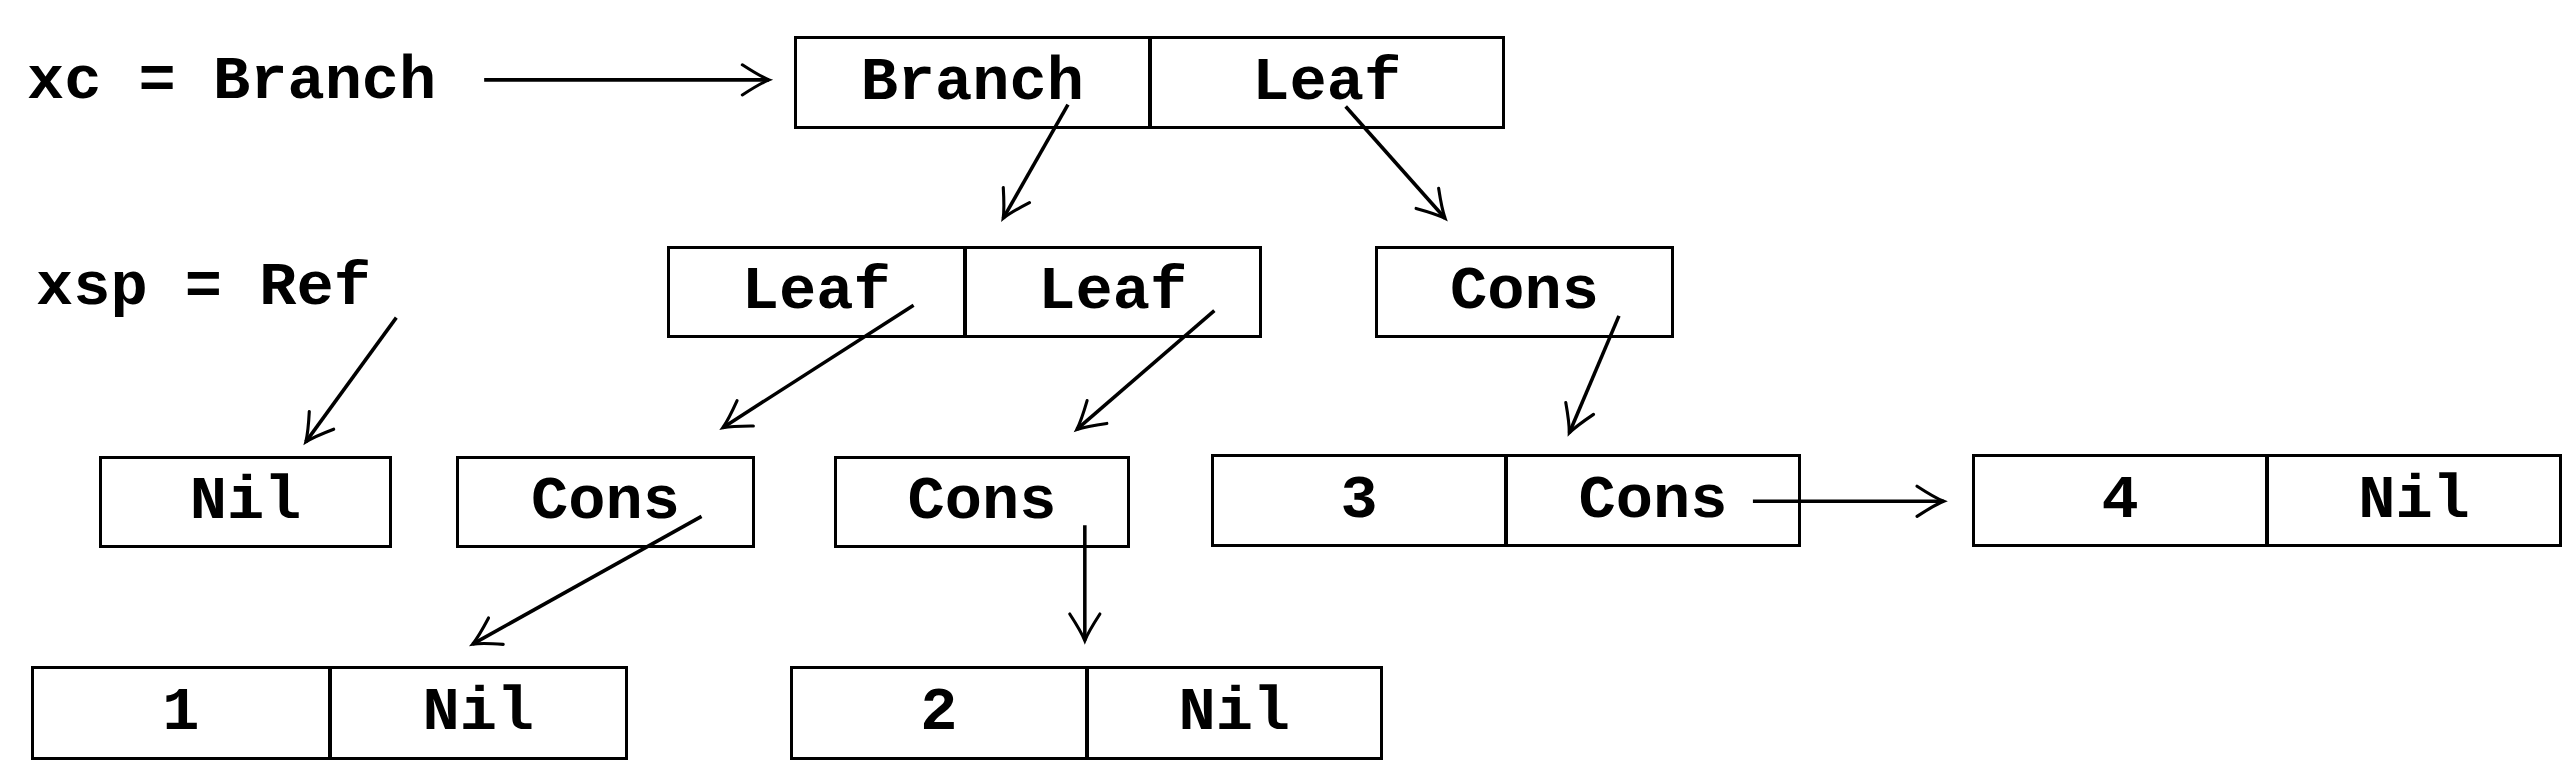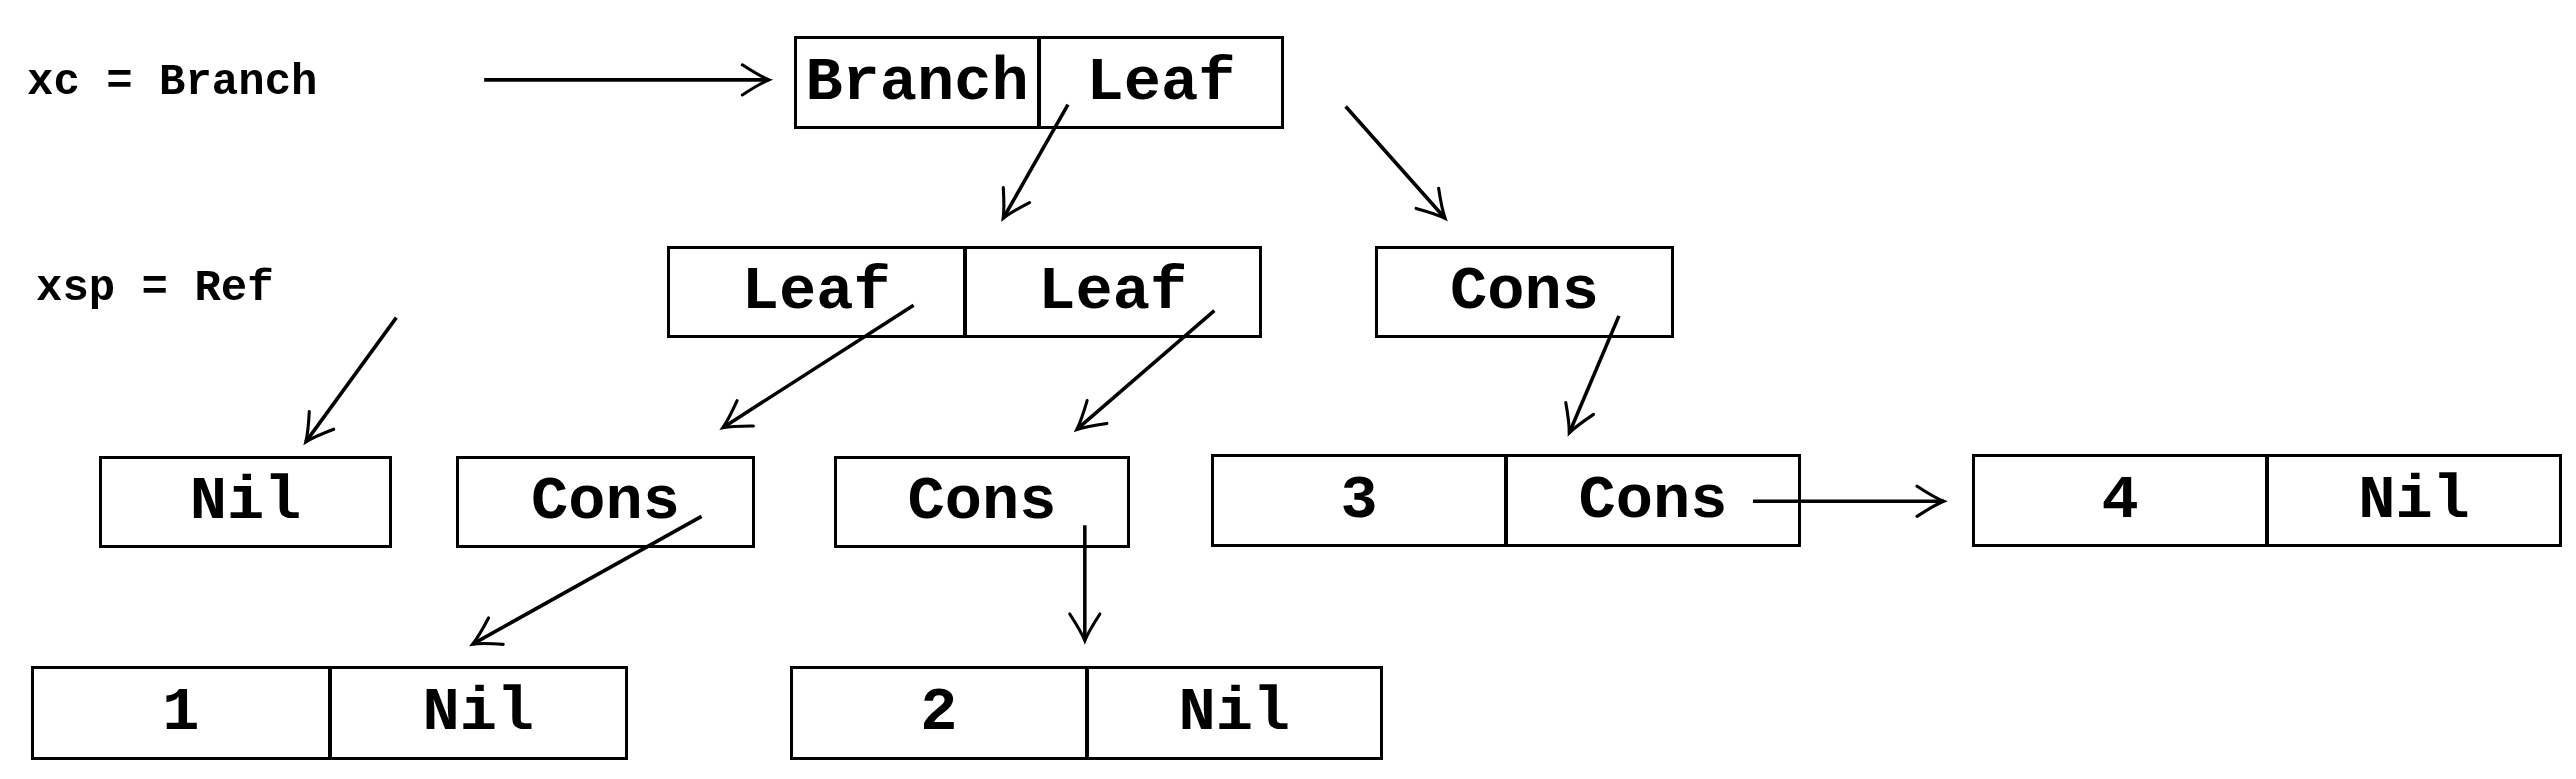--- a/index.html
+++ b/index.html
@@ -11,21 +11,21 @@
     position: relative;
     width: 2576px;
     height: 779px;
     background: #ffffff;
     overflow: hidden;
     font-family: "Liberation Mono", "DejaVu Sans Mono", monospace;
   }
   .diagram-label {
     position: absolute;
     transform: translateY(-50%);
-    font-size: 44px;
+    font-size: 62px;
     font-weight: bold;
     color: #000000;
     white-space: pre;
     line-height: 1;
   }
   .node {
     position: absolute;
     display: flex;
     box-sizing: border-box;
     border: 3.6px solid #000000;
@@ -55,21 +55,21 @@
     top: 0;
     pointer-events: none;
   }
 </style>
 </head>
 <body>
 
 <div id="canvas" style="background: rgb(255, 255, 255);">
     <div class="diagram-label" style="left: 27px; top: 82px;">xc = Branch</div>
     <div class="diagram-label" style="left: 36px; top: 288px;">xsp = Ref</div>
-    <div class="node" style="left: 794px; top: 36px; width: 490px; height: 93px; border-color: rgb(0, 0, 0);">
+    <div class="node" style="left: 794px; top: 36px; width: 711px; height: 93px; border-color: rgb(0, 0, 0);">
       <div class="cell">
         <span>Branch</span>
       </div>
       <div class="cell">
         <span>Leaf</span>
       </div>
     </div>
     <div class="node" style="left: 667px; top: 246px; width: 595px; height: 92px; border-color: rgb(0, 0, 0);">
       <div class="cell">
         <span>Leaf</span>

